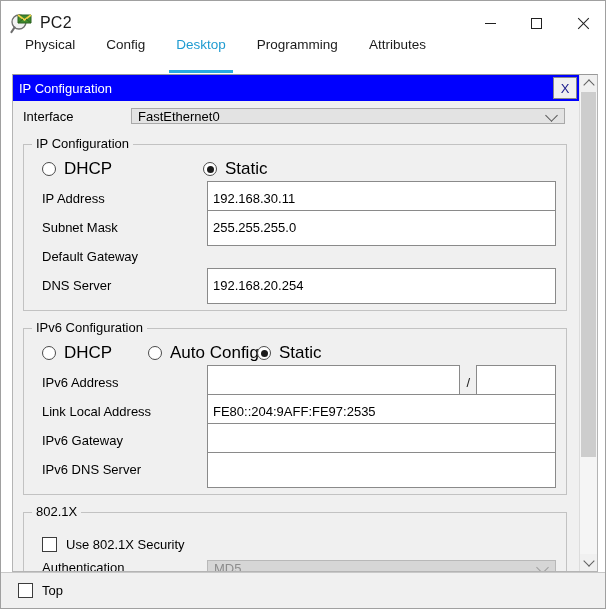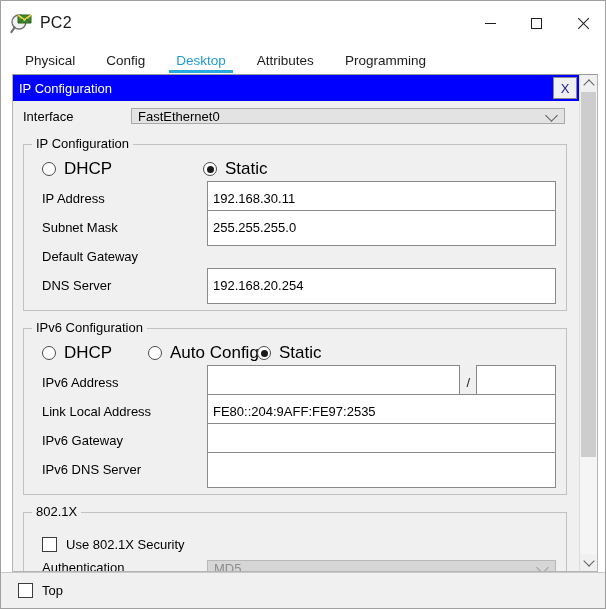--- a/index.html
+++ b/index.html
@@ -100,21 +100,21 @@
     height: 28px;
     display: flex;
     align-items: flex-end;
     background: #ffffff;
     padding-left: 14px;
     border-bottom: 1px solid #ffffff;
   }
   .tab {
     font-size: 13.5px;
     color: #1b1b1b;
-    padding: 0 10px 6px 10px;
+    padding: 0 10px 22px 10px;
     margin-right: 11px;
     position: relative;
     cursor: default;
     line-height: 1;
     white-space: nowrap;
     text-align: center;
   }
   .tab.active {
     color: #1f9bd1;
   }
@@ -433,22 +433,22 @@
       <div class="win-btn close">
         <span class="glyph-close"></span>
       </div>
     </div>
   </div>
 
   <div class="tabstrip">
     <div class="tab">Physical</div>
     <div class="tab">Config</div>
     <div class="tab active">Desktop</div>
+    <div class="tab">Programming</div>
     <div class="tab">Attributes</div>
-    <div class="tab">Programming</div>
   </div>
 
   <div class="content-frame">
     <div class="panel-outer">
 
       <div class="panel-scrollarea">
 
         <div class="blue-caption">
           <span class="blue-caption-text">IP Configuration</span>
           <div class="caption-x">X</div>

